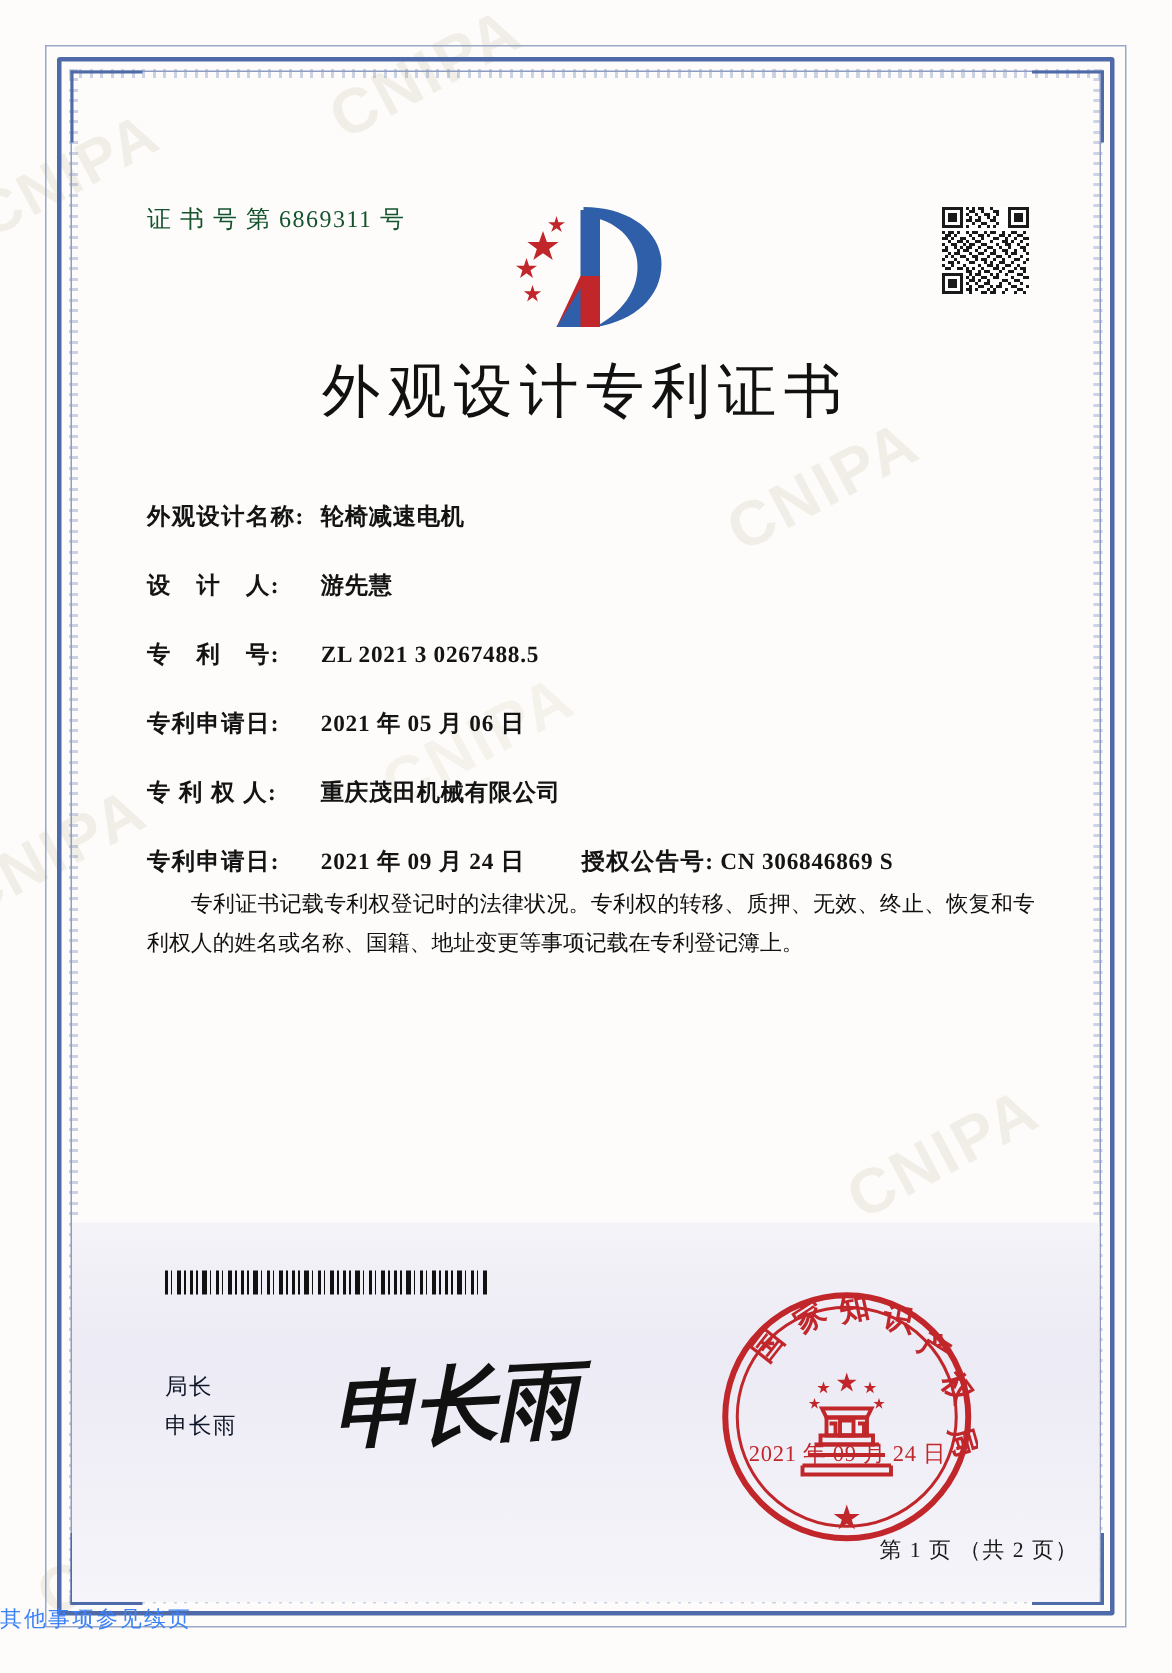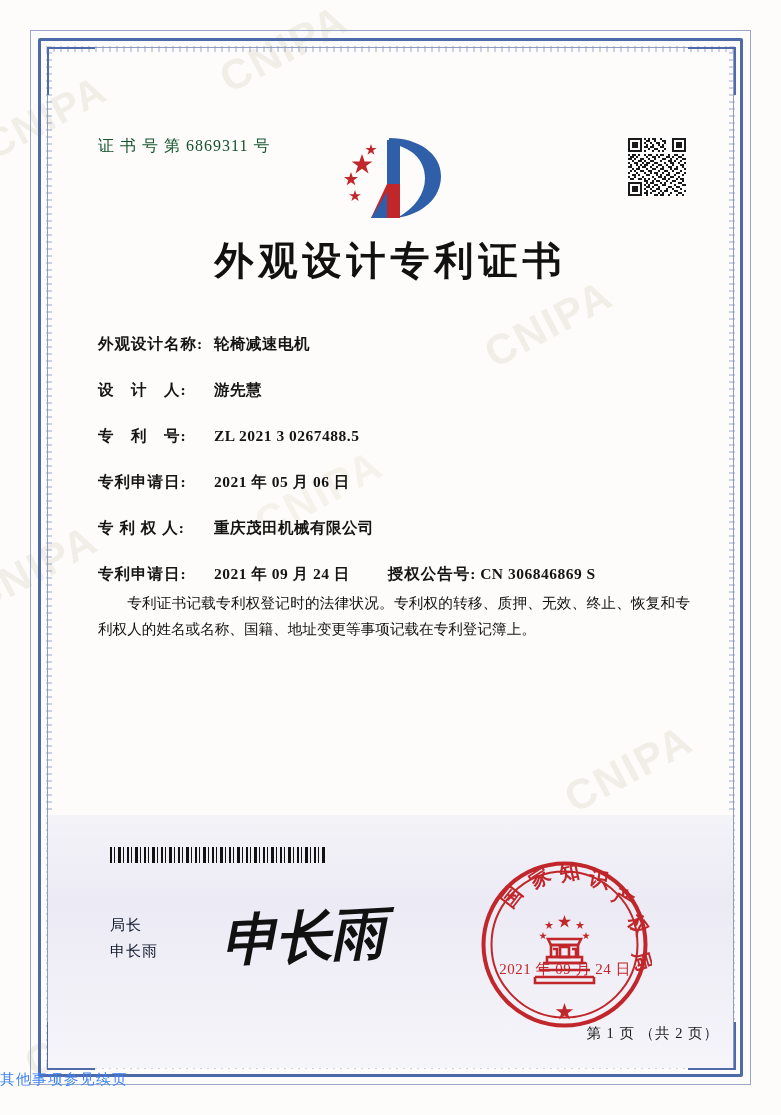--- a/index.html
+++ b/index.html
@@ -135,21 +135,21 @@
     left: 265px; top: 70px;
     width: 130px; height: 92px;
   }
 
   .title {
     position: absolute;
     left: 0; top: 172px;
     width: 657px;
     text-align: center;
     font-size: 39px;
-    font-weight: bold;
+    font-weight: normal;
     letter-spacing: 5px;
     color: #111;
     font-family: "Liberation Serif", "DejaVu Serif", serif;
   }
 
   
   .fields {
     position: absolute;
     left: 36px; top: 272px;
     width: 600px;

